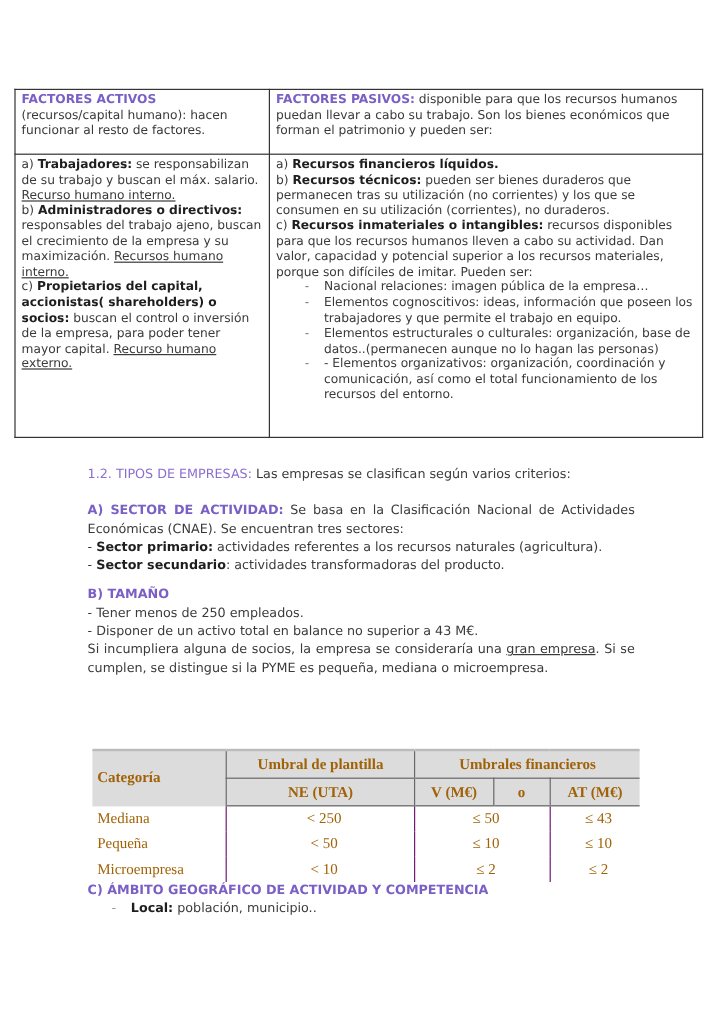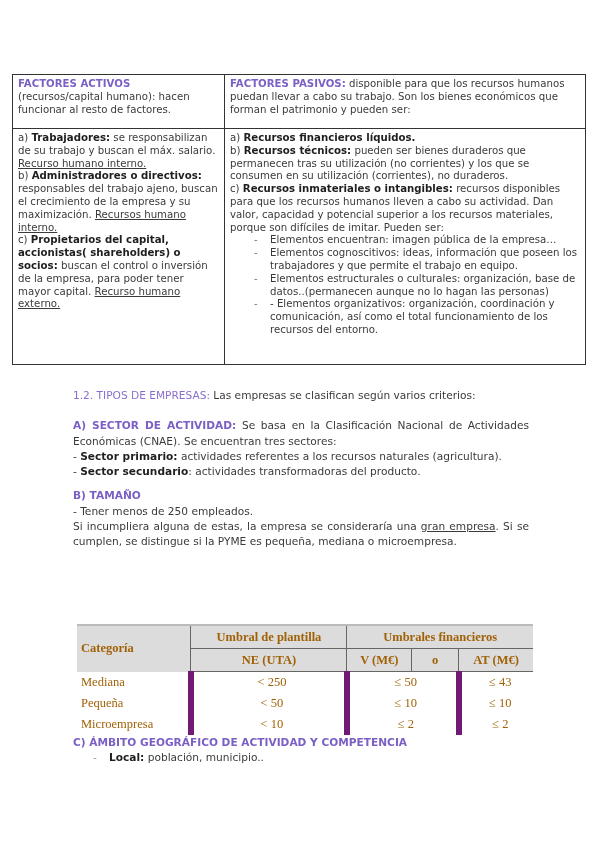--- a/index.html
+++ b/index.html
@@ -33,21 +33,21 @@
           border-collapse: collapse; font-family: "Liberation Serif", serif;
           font-size: 12.5px; color: #a16207; }
   .pyme th { background: #dcdcdc; font-weight: bold; padding: 2px 4px; height: 18px; }
   .pyme td { padding: 0 4px; height: 21px; text-align: center; }
   .pyme td.cat { text-align: left; }
   .pyme .h1 th { border-top: 2px solid #bbb; }
   .pyme th.cat { text-align: left; border-right: 1px solid #666; }
   .pyme th.grp { border-bottom: 1px solid #666; }
   .pyme th.vl { border-left: 1px solid #666; }
   .pyme tr.h2 th { border-bottom: 1px solid #666; }
-  .pyme td.bl { border-left: 6px solid #701a75; padding-left: 10px; }
+  .pyme td.bl { border-left: 1px solid #701a75; padding-left: 10px; }
 
   .sectionC { position: absolute; left: 73px; top: 735px; font-size: 10.6px; line-height: 15px; }
   .sectionC ul { list-style: none; margin: 0; padding: 0 0 0 20px; }
   .sectionC li { position: relative; padding-left: 16px; }
   .sectionC li::before { content: "-"; position: absolute; left: 0; color: #999; }
 </style>
 </head>
 <body>
 
 <table class="factors">
@@ -65,40 +65,41 @@
     <td class="c1">
       <div><span>a) </span><b>Trabajadores:</b><span> se responsabilizan de su trabajo y buscan el máx. salario. </span><u>Recurso humano interno.</u></div>
       <div><span>b) </span><b>Administradores o directivos:</b><span> responsables del trabajo ajeno, buscan el crecimiento de la empresa y su maximización. </span><u>Recursos humano interno.</u></div>
       <div><span>c) </span><b>Propietarios del capital, accionistas( shareholders) o socios:</b><span> buscan el control o inversión de la empresa, para poder tener mayor capital. </span><u>Recurso humano externo.</u></div>
     </td>
     <td>
       <div><span>a) </span><b>Recursos financieros líquidos.</b><span></span></div>
       <div><span>b) </span><b>Recursos técnicos:</b><span> pueden ser bienes duraderos que permanecen tras su utilización (no corrientes) y los que se consumen en su utilización (corrientes), no duraderos.</span></div>
       <div><span>c) </span><b>Recursos inmateriales o intangibles:</b><span> recursos disponibles para que los recursos humanos lleven a cabo su actividad. Dan valor, capacidad y potencial superior a los recursos materiales, porque son difíciles de imitar. Pueden ser:</span></div>
       <ul class="sublist">
-        <li>Elementos encuentran: imagen pública de la empresa…</li>
+        <li>Nacional relaciones: imagen pública de la empresa…</li>
         <li>Elementos cognoscitivos: ideas, información que poseen los trabajadores y que permite el trabajo en equipo.</li>
         <li>Elementos estructurales o culturales: organización, base de datos..(permanecen aunque no lo hagan las personas)</li>
         <li>- Elementos organizativos: organización, coordinación y comunicación, así como el total funcionamiento de los recursos del entorno.</li>
       </ul>
     </td>
   </tr>
 </tbody>
   </table>
 
 <div class="content">
   <p><span class="purple-light">1.2. TIPOS DE EMPRESAS:</span><span> Las empresas se clasifican según varios criterios:</span></p>
   <div class="gap"></div>
   <p class="justify"><span class="purple">A) SECTOR DE ACTIVIDAD:</span><span> Se basa en la Clasificación Nacional de Actividades Económicas (CNAE). Se encuentran tres sectores:</span></p>
   <p>- <b>Sector primario:</b><span> actividades referentes a los recursos naturales (agricultura).</span></p>
   <p>- <b>Sector secundario</b><span>: actividades transformadoras del producto.</span></p>
   <div class="gap" style="height:9px"></div>
   <p class="purple">B) TAMAÑO</p>
   <p>- Tener menos de 250 empleados.</p>
-  <p class="justify"><span>Si incumpliera alguna de estas, la empresa se consideraría una </span><u>gran empresa</u><span>. Si se cumplen, se distingue si la PYME es pequeña, mediana o microempresa.</span></p>
+  <p>- Disponer de un activo total en balance no superior a 43 M€.</p>
+  <p class="justify"><span>Si incumpliera alguna de socios, la empresa se consideraría una </span><u>gran empresa</u><span>. Si se cumplen, se distingue si la PYME es pequeña, mediana o microempresa.</span></p>
 </div>
 
 <table class="pyme">
   <tbody>
       <tr class="h1">
     <th class="cat" rowspan="2">Categoría</th>
     <th class="grp">Umbral de plantilla</th>
     <th class="grp vl" colspan="3">Umbrales financieros</th>
   </tr>
   <tr class="h2">

